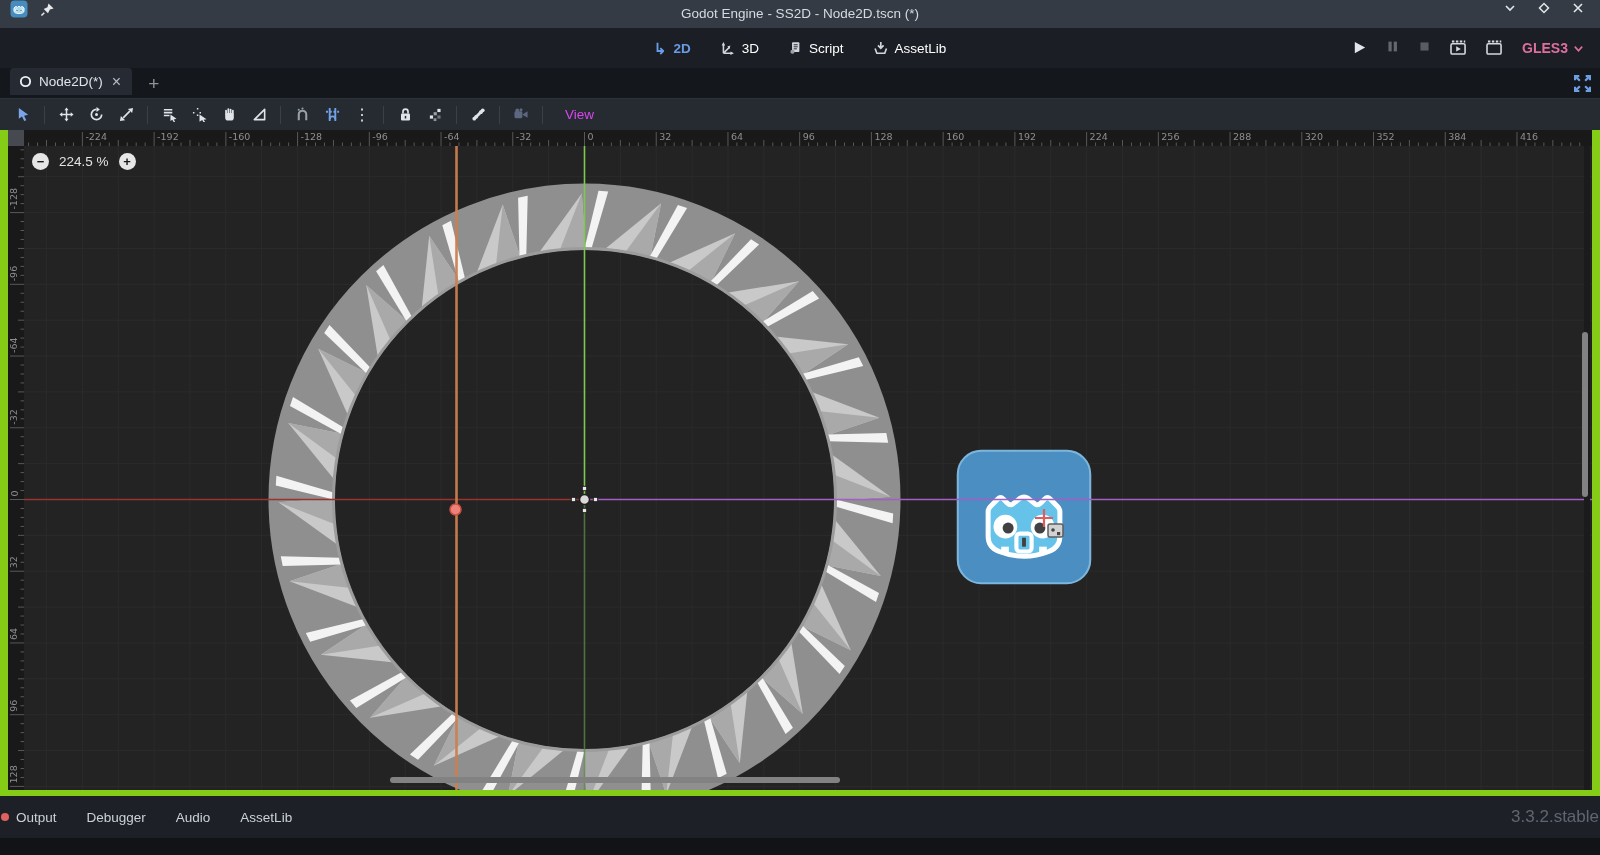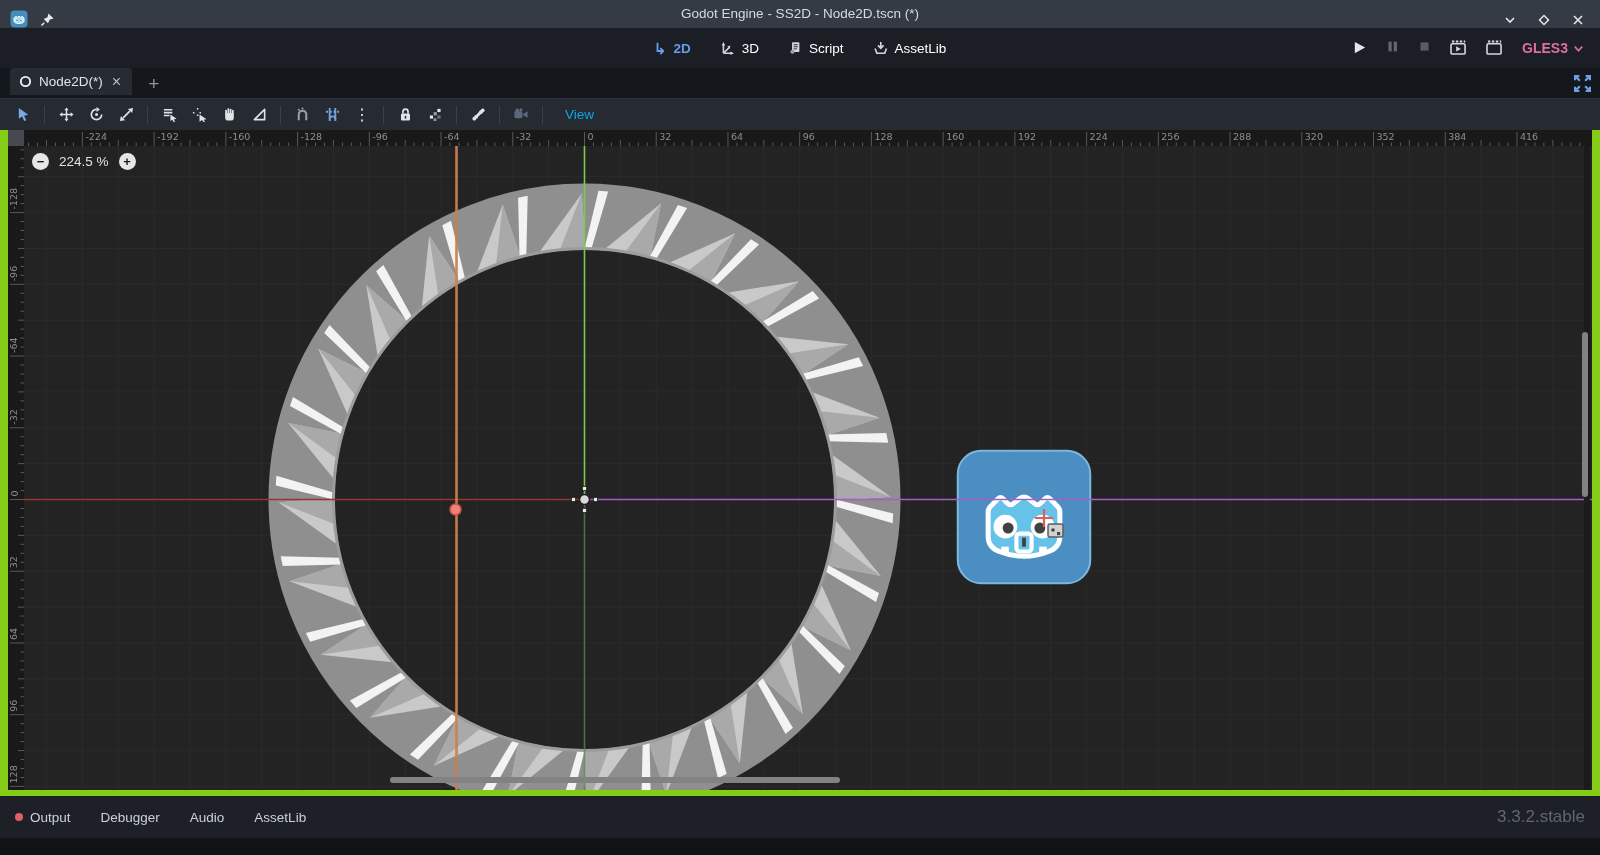--- a/index.html
+++ b/index.html
@@ -1,20 +1,20 @@
 <!DOCTYPE html>
 <html><head>
 <meta charset="utf-8">
 <style>
   *{box-sizing:border-box;margin:0;padding:0}
   html,body{width:1600px;height:855px;overflow:hidden}
   body{font-family:"Liberation Sans",sans-serif;background:#17191e;position:relative}
 
   
-  .titlebar{height:28px;background:#353b44;display:flex;align-items:flex-end;padding:0 10px;position:relative}
+  .titlebar{height:28px;background:#353b44;display:flex;align-items:flex-start;padding:0 10px;position:relative}
   .titlebar .tleft{display:flex;align-items:center;gap:12px;z-index:2}
   .titlebar .title{position:absolute;left:0;right:0;text-align:center;color:#d6dbe1;font-size:13.5px;line-height:28px}
   .titlebar .tright{margin-left:auto;display:flex;align-items:center;gap:18px;z-index:2;padding-right:4px}
   .winbtn{display:flex;align-items:center;justify-content:center;width:16px;height:16px}
 
   
   .menubar{height:40px;background:#1b1e24;display:flex;align-items:center;position:relative}
   .menus{display:flex;gap:4px;padding-left:8px}
   .menu-item{padding:5px 11px;color:#ced3da;font-size:13.5px;border-radius:3px;cursor:default}
   .workspaces{position:absolute;left:50%;transform:translateX(-50%);display:flex;gap:30px;align-items:center}
@@ -29,41 +29,41 @@
   .tab{height:27px;background:#262b33;border-radius:4px 4px 0 0;display:flex;align-items:center;gap:7px;padding:0 9px;color:#e0e4e9;font-size:13.5px}
   .tab .close{color:#b9bec5;font-size:16px;line-height:1;padding:0 2px}
   .add-tab{color:#8d939c;font-size:19px;line-height:1;margin-left:12px;align-self:center;padding:0 4px}
   .expand-btn{position:absolute;right:9px;top:7px;width:17px;height:17px}
 
   
   .toolbar{height:32px;background:#262b32;border-top:1px solid #2d323a;display:flex;align-items:center;padding-left:8px}
   .tbtn{width:30px;height:26px;display:flex;align-items:center;justify-content:center;border-radius:3px}
   .tsep{width:1px;height:18px;background:#3a3f48;margin:0 6px}
   .tglyph{font-size:15px;color:#9aa0a8;line-height:1}
-  .view-menu{color:#0ea5e9;font-size:13.5px;padding:0 12px;margin-left:4px}
+  .view-menu{color:#d946ef;font-size:13.5px;padding:0 12px;margin-left:4px}
 
   
   .canvas-wrap{position:relative;height:666px;background:#84cc16}
   .corner{position:absolute;left:8px;top:0;width:16px;height:16px;background:#46494f}
   .ruler-h{position:absolute;left:24px;top:0;width:1568px;height:16px;background:#191919}
   .ruler-v{position:absolute;left:8px;top:16px;width:16px;height:644px;background:#191919}
   .viewport{position:absolute;left:24px;top:16px;width:1568px;height:644px;background:#232323;overflow:hidden}
   .layer{position:absolute;left:0;top:0;width:100%;height:100%}
   #canvas-base{z-index:1}
   .sprite{position:absolute;z-index:2}
   #canvas-overlay{z-index:3}
   .zoom-widget{position:absolute;left:8px;top:7px;z-index:4;display:flex;align-items:center;gap:10px}
   .zoom-btn{width:17px;height:17px;border-radius:50%;background:#e6e6e6;color:#17181a;border:none;
             font-size:13px;font-weight:bold;line-height:16px;text-align:center;padding:0}
   .zoom-label{color:#e3e3e3;font-size:13.5px}
   .sb-track-v{position:absolute;right:2px;top:0;width:6px;height:100%;background:#1b1b1b;z-index:5}
   .sb-thumb{position:absolute;background:#828282;border-radius:3px;z-index:6}
 
   
-  .bottombar{height:42px;background:#1d2127;display:flex;align-items:center;padding:0 15px;gap:30px}
+  .bottombar{height:42px;background:#1d2127;display:flex;align-items:center;padding:0 1px;gap:30px}
   .panel-btn{color:#ccd1d8;font-size:13.5px;display:flex;align-items:center;gap:7px}
   .reddot{width:8px;height:8px;border-radius:50%;background:#e0615f;display:inline-block}
   .version{margin-left:auto;color:#5f6671;font-size:17px}
   .bottomstrip{height:17px;background:#111317}
 
   svg{display:block}
 </style>
 </head>
 <body>
 

